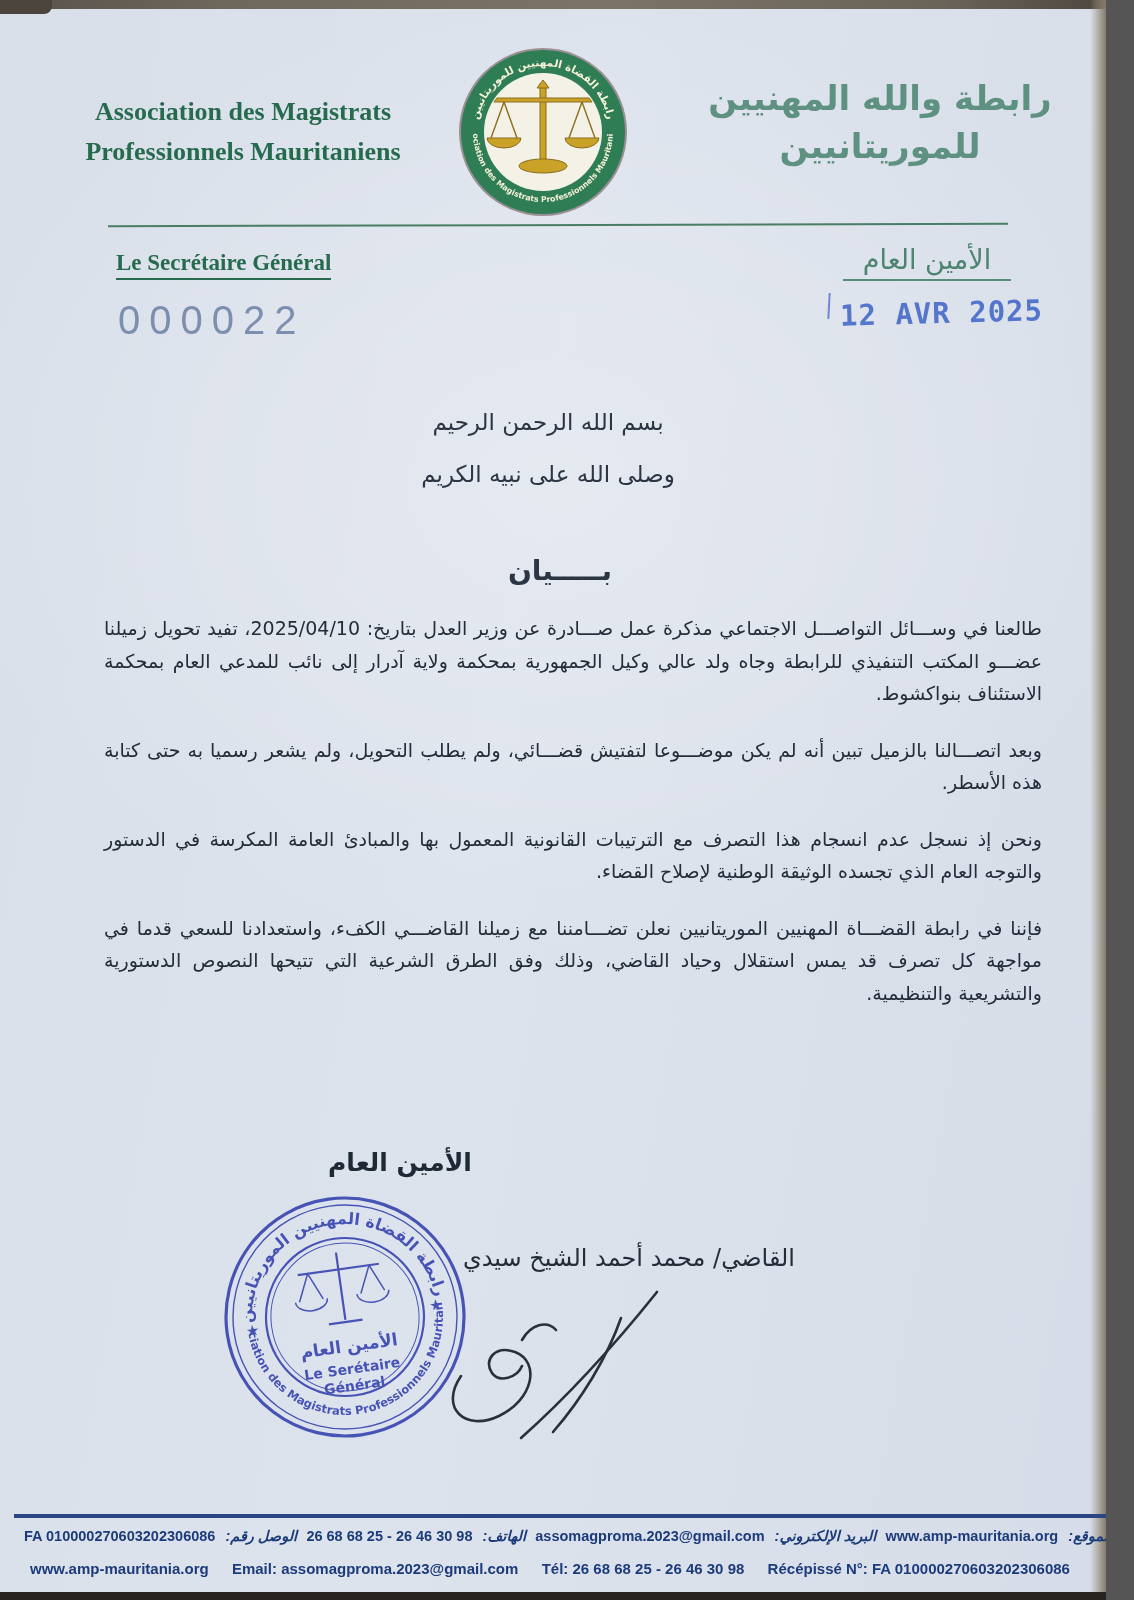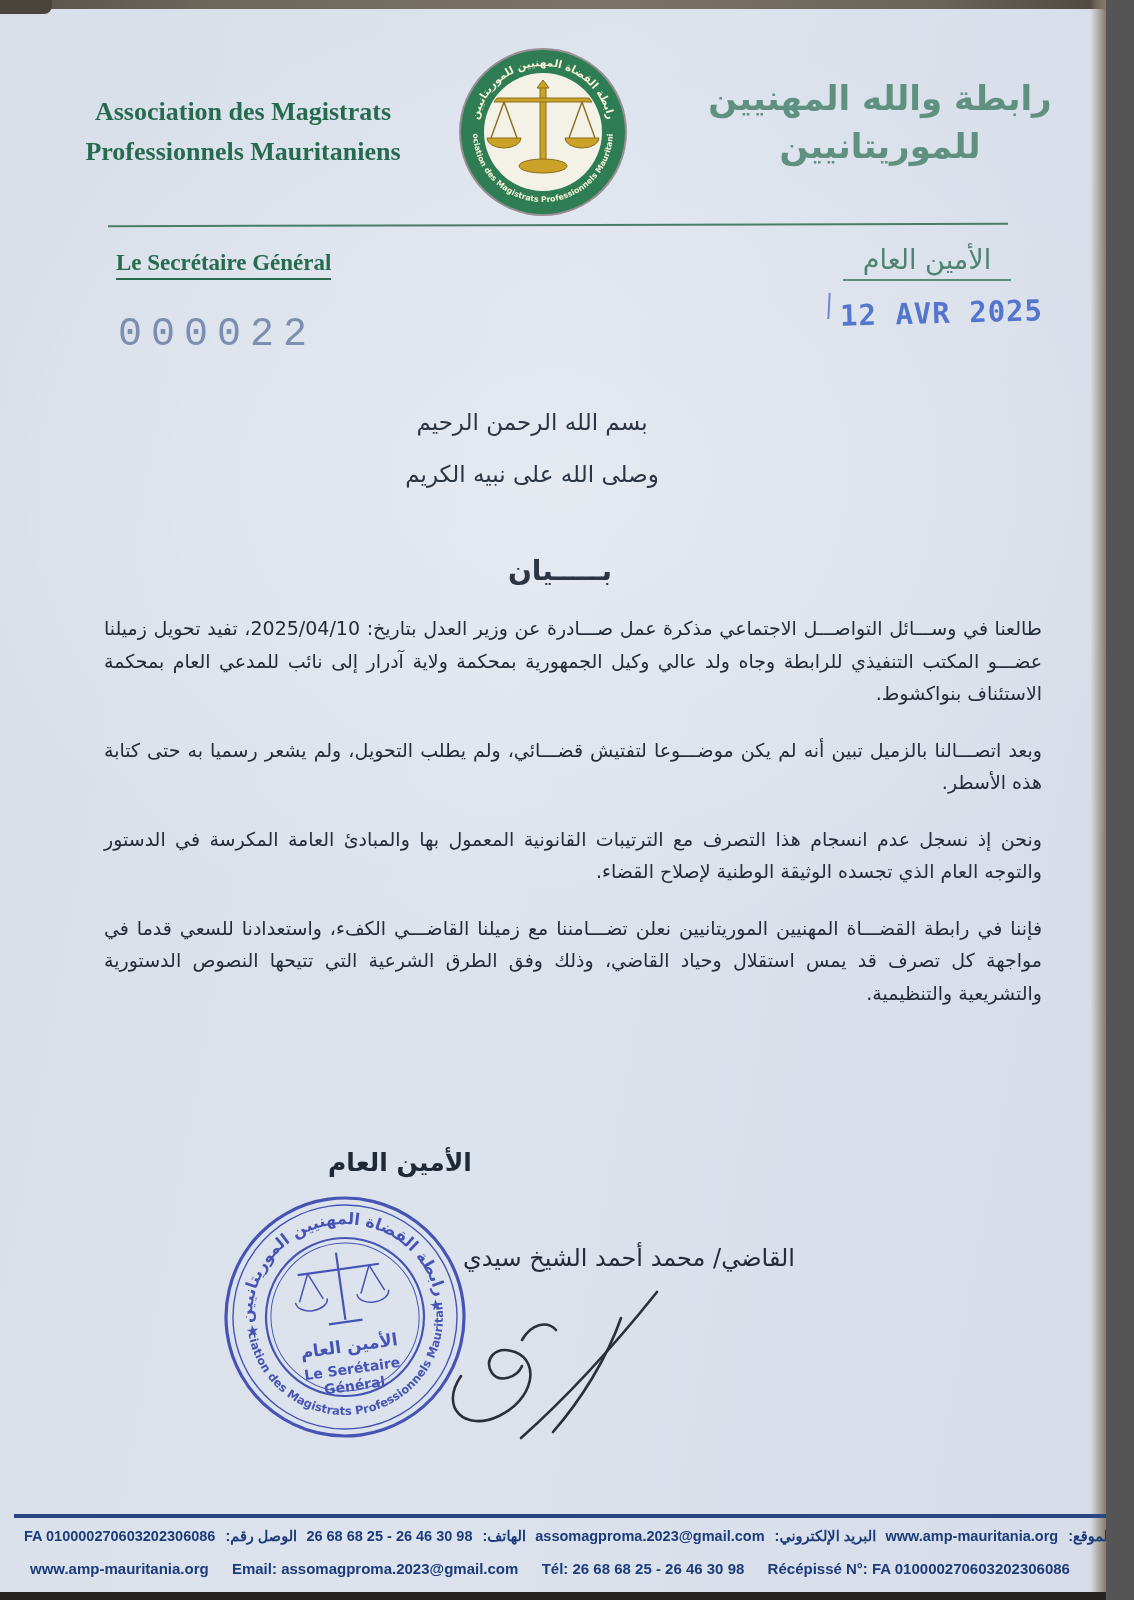--- a/index.html
+++ b/index.html
@@ -26,28 +26,28 @@
   .org-ar{position:absolute;left:690px;top:74px;width:380px;text-align:center;direction:rtl;
     font-size:34px;line-height:48px;color:#5f9181;font-weight:bold;}
   .logo{position:absolute;left:457px;top:46px;width:172px;height:172px;}
   .header-rule{position:absolute;left:108px;top:224px;width:900px;height:2px;background:#4a7d66;transform:rotate(-.15deg);}
 
   .role-fr{position:absolute;left:116px;top:250px;font-family:"Liberation Serif", serif;
     font-weight:bold;font-size:23px;color:#276b4f;border-bottom:2px solid #276b4f;padding-bottom:2px;}
   .role-ar{position:absolute;left:843px;top:244px;width:168px;text-align:center;direction:rtl;
     font-size:27px;color:#4c8470;border-bottom:2px solid #5a8c7a;padding-bottom:4px;}
 
-  .serial{position:absolute;left:118px;top:312px;font-family:Liberation Mono, monospace;
+  .serial{position:absolute;left:118px;top:298px;font-family:Liberation Sans, sans-serif;
     font-size:40px;letter-spacing:9px;color:#7286ab;opacity:.9;}
   .date-stamp{position:absolute;left:840px;top:296px;font-family:"DejaVu Sans Mono", monospace;
     font-weight:bold;font-size:29px;letter-spacing:1px;color:#3c63c6;transform:rotate(-1.5deg);opacity:.85;}
   .date-tick{position:absolute;left:828px;top:293px;width:2px;height:26px;background:#3c63c6;opacity:.7;transform:rotate(3deg);}
 
   
-  .basmala{position:absolute;left:362px;top:396px;width:340px;text-align:center;direction:rtl;
+  .basmala{position:absolute;left:378px;top:396px;width:340px;text-align:center;direction:rtl;
     font-size:23px;line-height:52px;color:#2b3543;}
   .doc-title{position:absolute;left:410px;top:554px;width:300px;text-align:center;direction:rtl;
     font-size:28px;font-weight:bold;color:#2b3543;}
   .paras{position:absolute;left:104px;top:612px;width:938px;direction:rtl;text-align:justify;
     font-size:19px;line-height:32.5px;color:#232c38;}
   .paras p{margin:0 0 24px 0;}
   .closing{position:absolute;left:600px;top:1104px;width:412px;direction:rtl;text-align:right;
     font-size:23px;color:#232c38;}
 
   
@@ -60,21 +60,21 @@
 
   
   .footer-rule{position:absolute;left:14px;top:1514px;width:1106px;height:4px;background:#2a4584;}
   .footer-ar{position:absolute;left:24px;top:1528px;width:1088px;direction:rtl;display:flex;
     justify-content:space-between;align-items:baseline;
     font-family:"Liberation Sans", sans-serif;font-weight:bold;font-size:14.5px;color:#1c3b7a;white-space:nowrap;}
   .footer-fr{position:absolute;left:30px;top:1560px;width:1040px;direction:ltr;display:flex;
     justify-content:space-between;align-items:baseline;
     font-family:"Liberation Sans", sans-serif;font-weight:bold;font-size:15px;color:#1c3b7a;white-space:nowrap;}
   .ltr{direction:ltr;unicode-bidi:embed;}
-  .lbl{margin-left:6px;}
+  .lbl{margin-left:6px;font-style:italic;}
 </style>
 </head>
 <body>
 
 <div class="page">
 
   <div class="edge-top"></div>
   <div class="corner-tl"></div>
   <div class="edge-right"></div>
   <div class="edge-bottom"></div>

